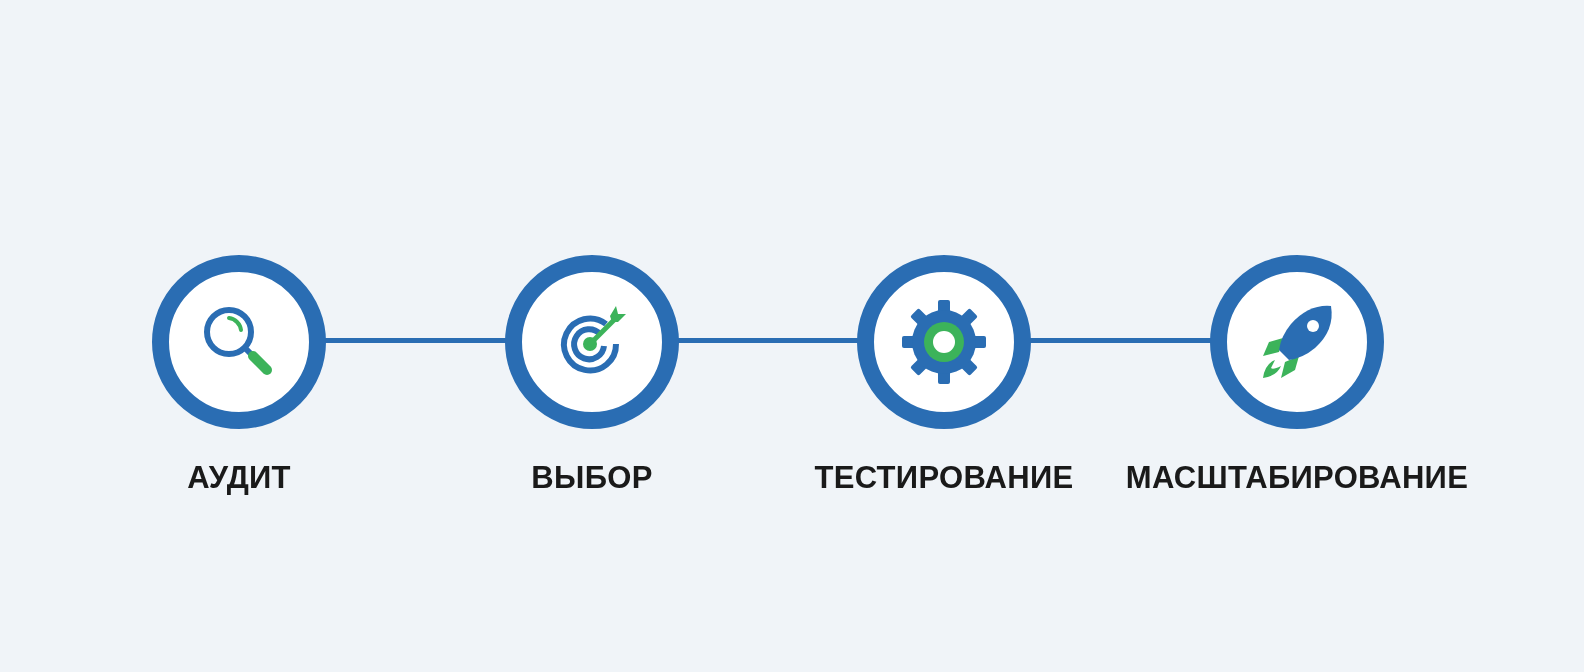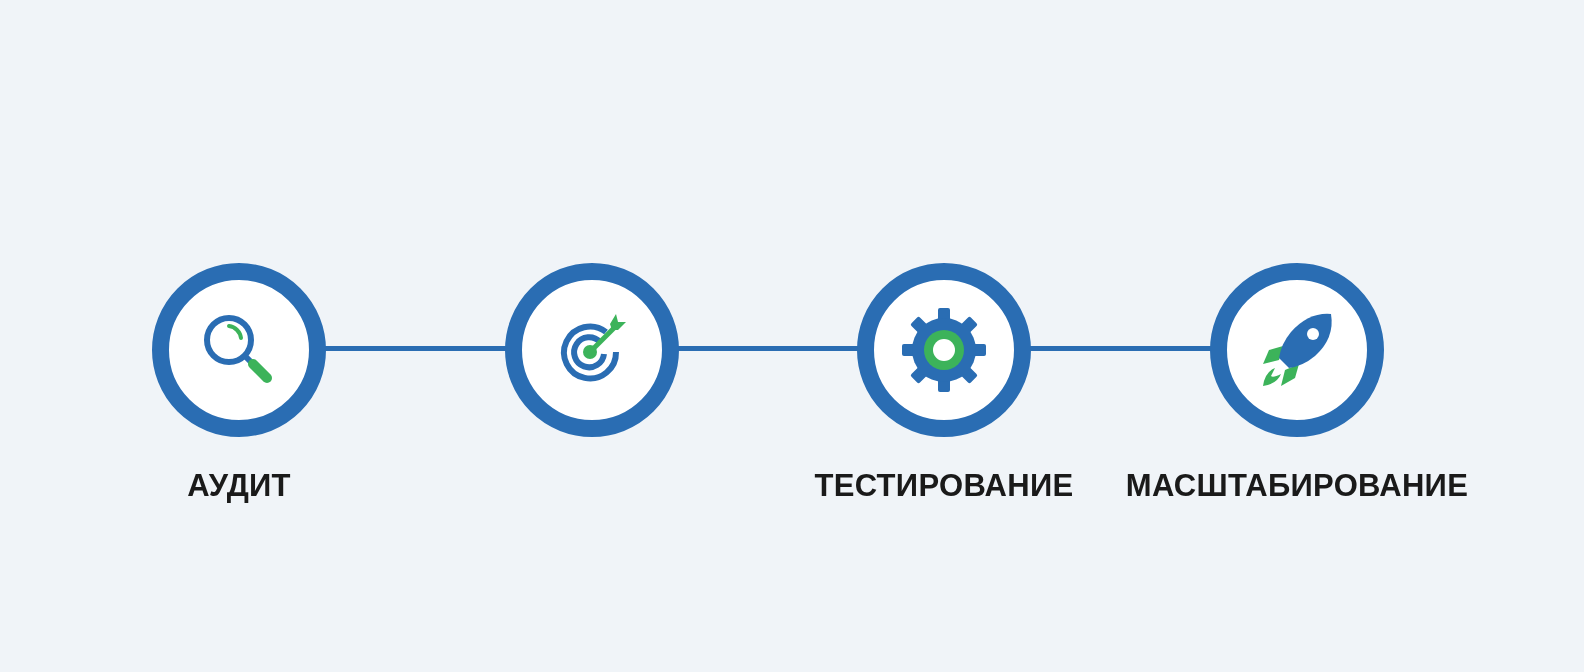--- a/index.html
+++ b/index.html
@@ -9,21 +9,21 @@
   body {
     width: 1584px;
     height: 672px;
     background: #f0f4f8;
     position: relative;
     overflow: hidden;
     font-family: "Liberation Sans", "DejaVu Sans", sans-serif;
   }
   .timeline {
     position: absolute;
-    left: 0; top: 16px;
+    left: 0; top: 8px;
     width: 1584px; height: 484px;
   }
   .connector {
     position: absolute;
     height: 5px;
     top: 330px;
     background: #2a6db3;
   }
   .step {
     position: absolute;
@@ -92,20 +92,21 @@
     <div class="step-circle">
       <svg viewBox="0 0 96 96">
         <path d="M 62 30 A 26 26 0 1 0 72 50" fill="none" stroke="#2a6db3" stroke-width="6" stroke-linecap="butt"></path>
         <path d="M 56 40 A 15 15 0 1 0 60 52" fill="none" stroke="#2a6db3" stroke-width="6" stroke-linecap="butt"></path>
         <circle cx="46" cy="50" r="7" fill="#3cb35a"></circle>
         <line x1="46" y1="50" x2="70" y2="26" stroke="#3cb35a" stroke-width="5" stroke-linecap="round"></line>
         <polygon points="66,22 72,12 74,20 82,20 74,28 68,28" fill="#3cb35a"></polygon>
       </svg>
     </div>
     <div class="step-label">
+      <span class="line">ВЫБОР</span>
     </div>
   </div>
 
   <div class="step" style="left:764px;">
     <div class="step-circle">
       <svg viewBox="0 0 96 96">
         <g transform="translate(48 48)" fill="#2a6db3">
           <rect x="-6" y="-42" width="12" height="14" rx="2"></rect>
           <rect x="-6" y="-42" width="12" height="14" rx="2" transform="rotate(45)"></rect>
           <rect x="-6" y="-42" width="12" height="14" rx="2" transform="rotate(90)"></rect>

